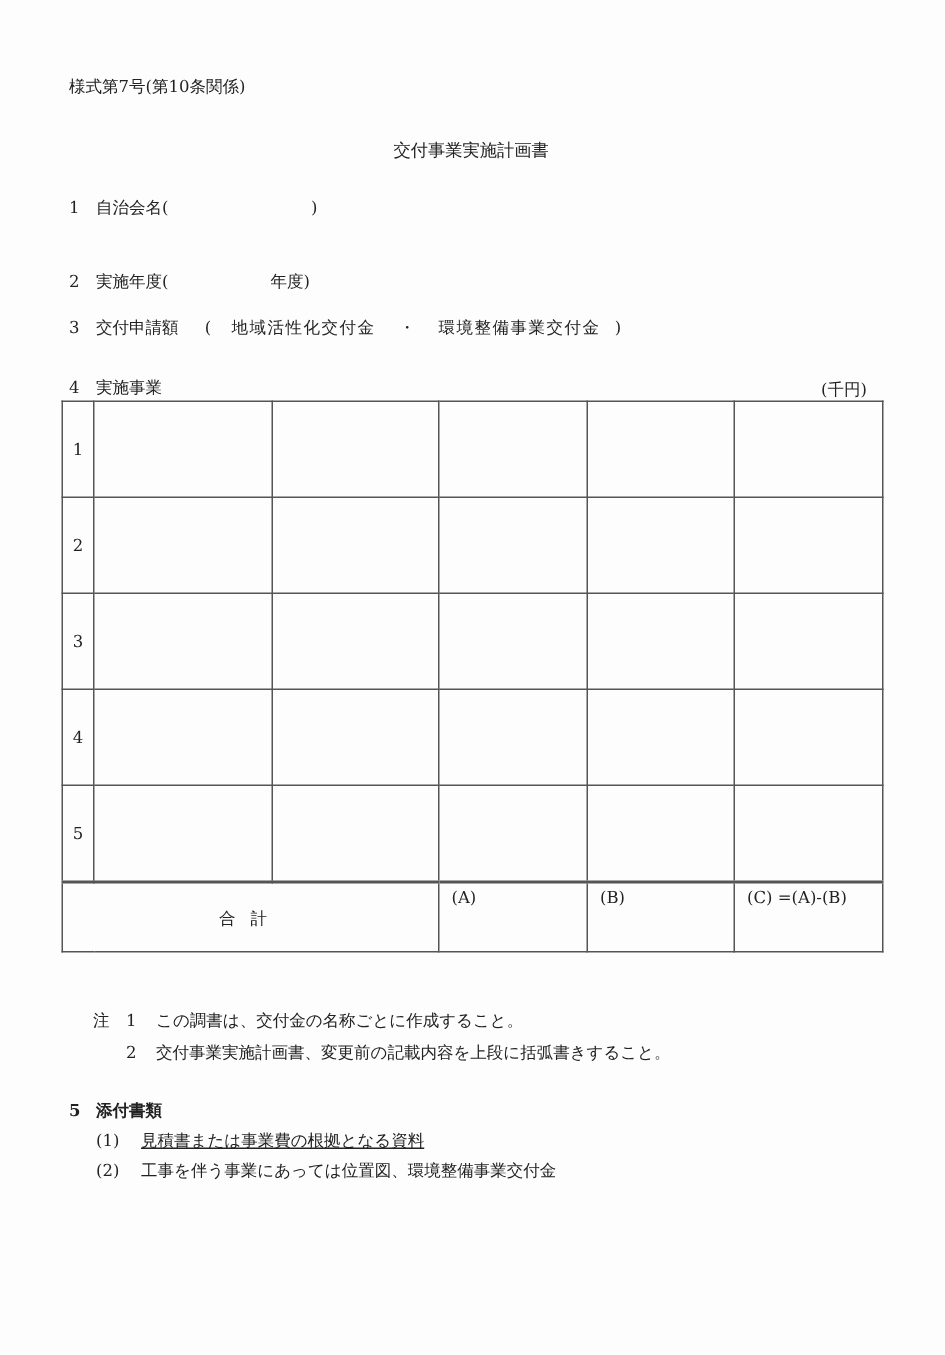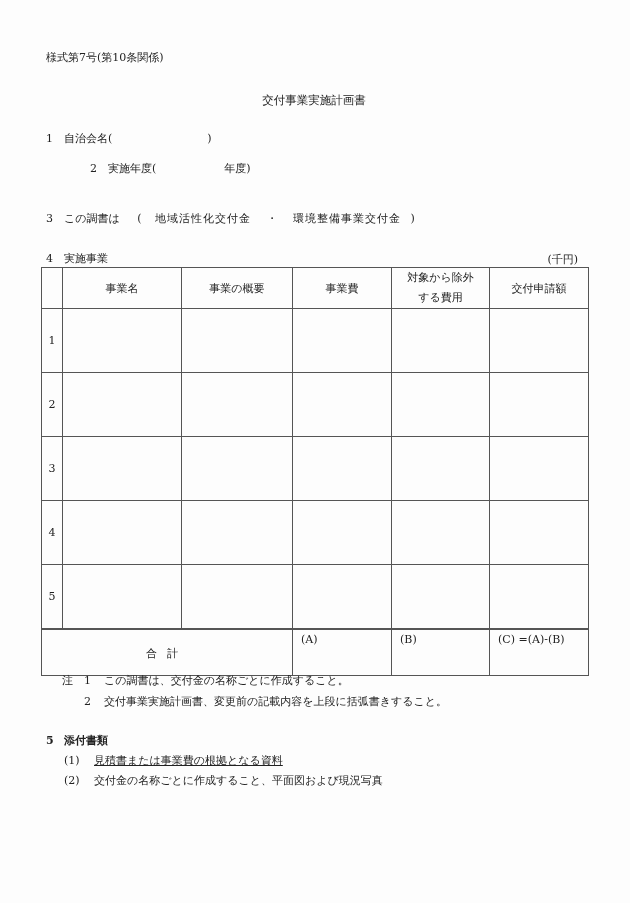--- a/index.html
+++ b/index.html
@@ -43,26 +43,26 @@
 </head>
 <body>
 
 <div class="abs form-no">様式第7号(第10条関係)</div>
 <div class="abs title">交付事業実施計画書</div>
 
 <div class="abs item" style="top:131px;">
   <span class="num">1</span><span>自治会名(</span><span class="paren-gap1"></span><span>)</span>
 </div>
 
-<div class="abs item" style="top:161px;margin-left:44px;">
+<div class="abs item" style="top:180px;">
   <span class="num">2</span><span>実施年度(</span><span class="paren-gap2"></span><span>年度)</span>
 </div>
 
 <div class="abs item" style="top:211px;">
-  <span class="num">3</span><span>この調書は</span>
+  <span class="num">3</span><span>交付申請額</span>
   <span style="display:inline-block;width:14px;"></span><span>(</span>
   <span style="display:inline-block;width:10px;"></span><span class="fund-opt">地域活性化交付金</span>
   <span style="display:inline-block;width:12px;"></span><span>・</span>
   <span style="display:inline-block;width:12px;"></span><span class="fund-opt">環境整備事業交付金</span>
   <span style="display:inline-block;width:6px;"></span><span>)</span>
 </div>
 
 <div class="abs item" style="top:251px;">
   <span class="num">4</span><span>実施事業</span>
 </div>
@@ -71,28 +71,20 @@
 <table class="plan">
   <colgroup>
     <col style="width:21px">
       <col style="width:119px">
       <col style="width:111px">
       <col style="width:99px">
       <col style="width:98px">
       <col style="width:99px">
   </colgroup>
   <tbody>
-      <tr class="hdr">
-    <th></th>
-    <th>事業名</th>
-    <th>事業の概要</th>
-    <th>事業費</th>
-    <th class="hdr2"><span>対象から除外</span><br><span>する費用</span></th>
-    <th>交付申請額</th>
-  </tr>
   <tr class="row">
     <td class="rownum">1</td>
     <td></td>
     <td></td>
     <td></td>
     <td></td>
     <td></td>
   </tr>
   <tr class="row">
     <td class="rownum">2</td>
@@ -142,14 +134,14 @@
   <span class="n1"></span><span class="n2">2</span><span>交付事業実施計画書、変更前の記載内容を上段に括弧書きすること。</span>
 </div>
 
 <div class="abs att" style="top:733px;">
   <span style="display:inline-block;width:18px;">5</span><span>添付書類</span>
 </div>
 <div class="abs att-item" style="top:753px;text-decoration:underline;">
   <span class="idx">(1)</span><span>見積書または事業費の根拠となる資料</span>
 </div>
 <div class="abs att-item" style="top:773px;">
-  <span class="idx">(2)</span><span>交付金の名称ごとに作成すること、平面図および現況写真</span>
+  <span class="idx">(2)</span><span>工事を伴う事業にあっては位置図、環境整備事業交付金</span>
 </div>
 
 </body></html>

